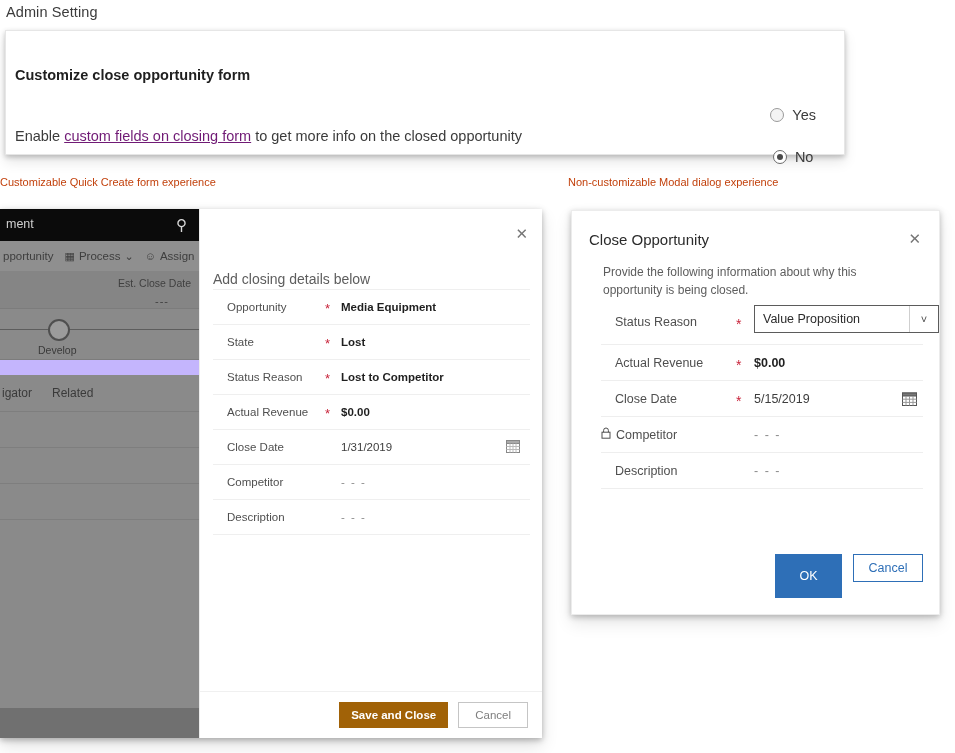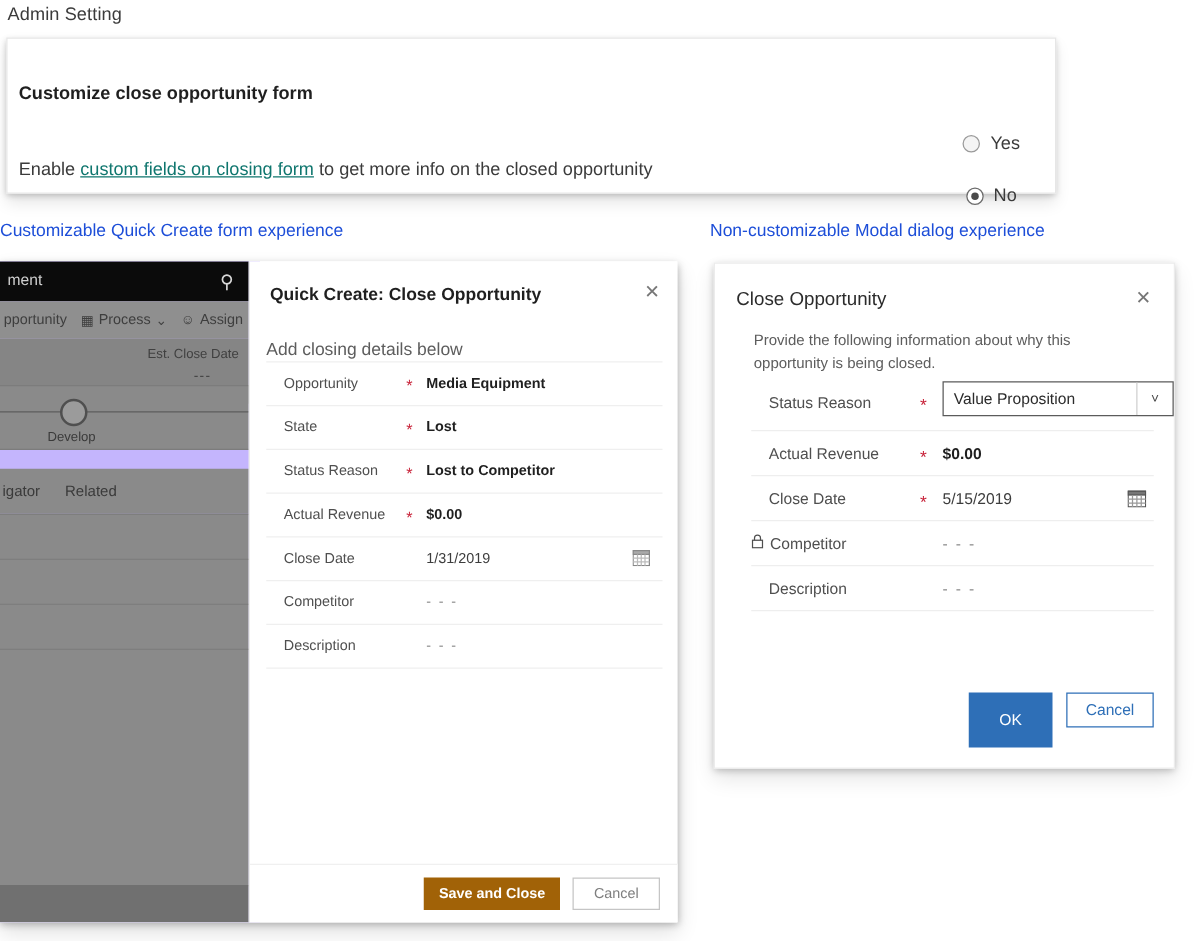--- a/index.html
+++ b/index.html
@@ -52,21 +52,21 @@
     right: 14px;
     display: flex;
     align-items: center;
   }
   #admin-desc {
     font-size: 14.5px;
     color: #3b3b3b;
     white-space: nowrap;
   }
   #admin-desc a, .inline-link {
-    color: #0f766e;
+    color: #701a75;
     text-decoration: underline;
   }
   #radio-group {
     margin-left: auto;
     display: flex;
     align-items: center;
     gap: 26px;
     padding-right: 14px;
     flex-direction: column;
   }
@@ -92,22 +92,22 @@
     position: absolute;
     left: 3px; top: 3px;
     width: 6px; height: 6px;
     border-radius: 50%;
     background: #4a4a4a;
   }
 
   
   .section-caption {
     position: absolute;
-    font-size: 14px;
-    color: #1d4ed8;
+    font-size: 11px;
+    color: #c2410c;
     white-space: nowrap;
     text-align: right;
   }
   #caption-left  { left: 0px;   top: 176px; }
   #caption-right { left: 568px; top: 176px; }
 
   
   #left-stage {
     position: absolute;
     left: 0px;
@@ -476,21 +476,20 @@
     <div id="bg-row1"></div>
     <div id="bg-row2"></div>
     <div id="bg-row3">
       
     </div>
     <div id="bg-body"></div>
     <div id="bg-footer"></div>
   </div>
 
   <div id="qc-panel">
-    <div id="qc-title">Quick Create: Close Opportunity</div>
     <div id="qc-close">✕</div>
     <div id="qc-subtitle">Add closing details below</div>
 
     <div id="qc-fields">
 
       <div class="qc-row">
         <span class="qc-label">Opportunity</span>
         <span class="qc-req">*</span>
         <span class="qc-value">Media Equipment</span>
       </div>

